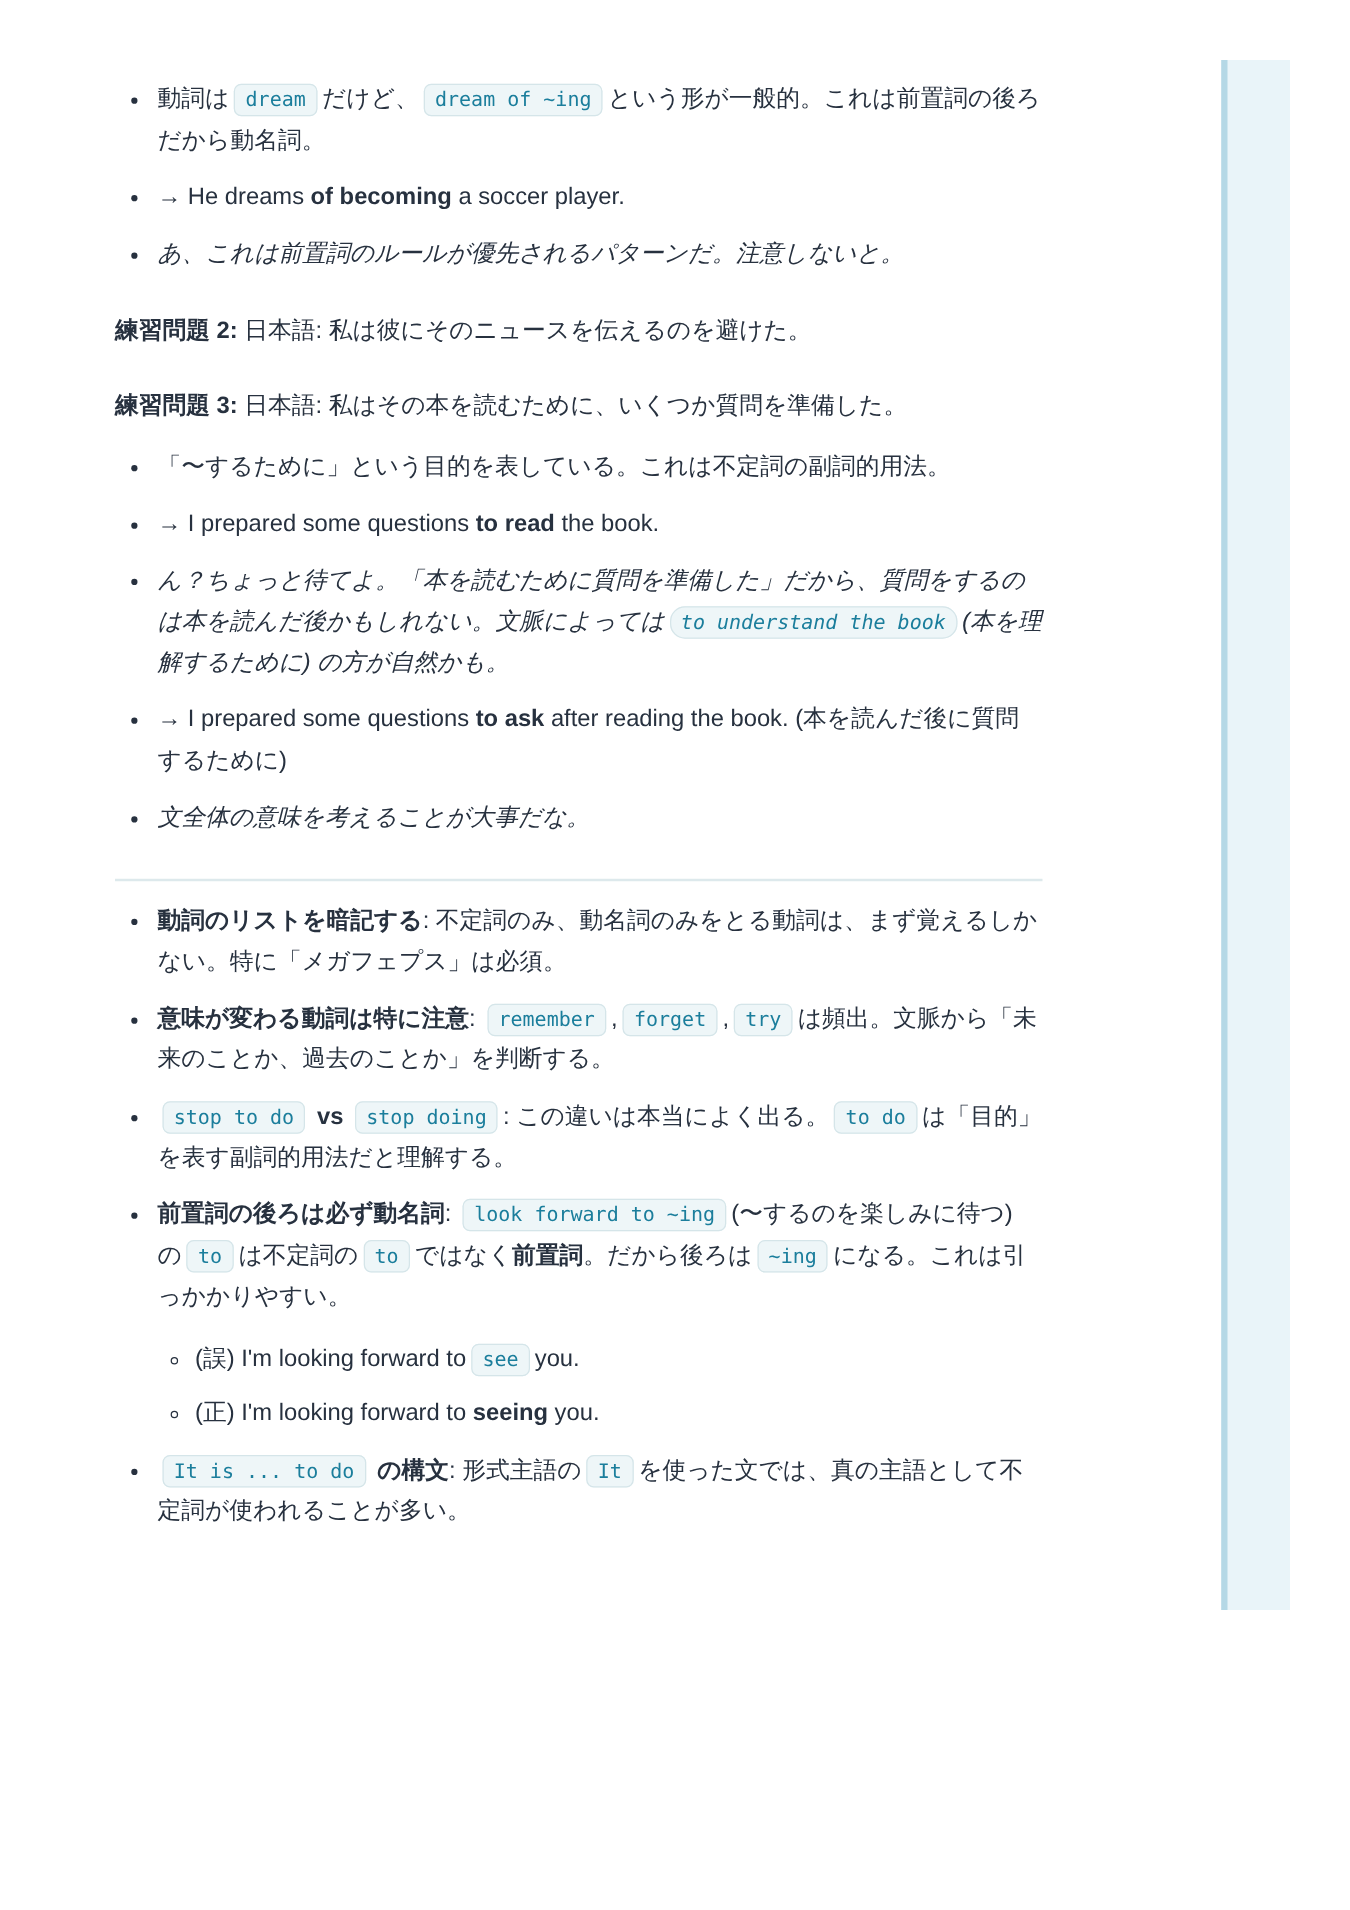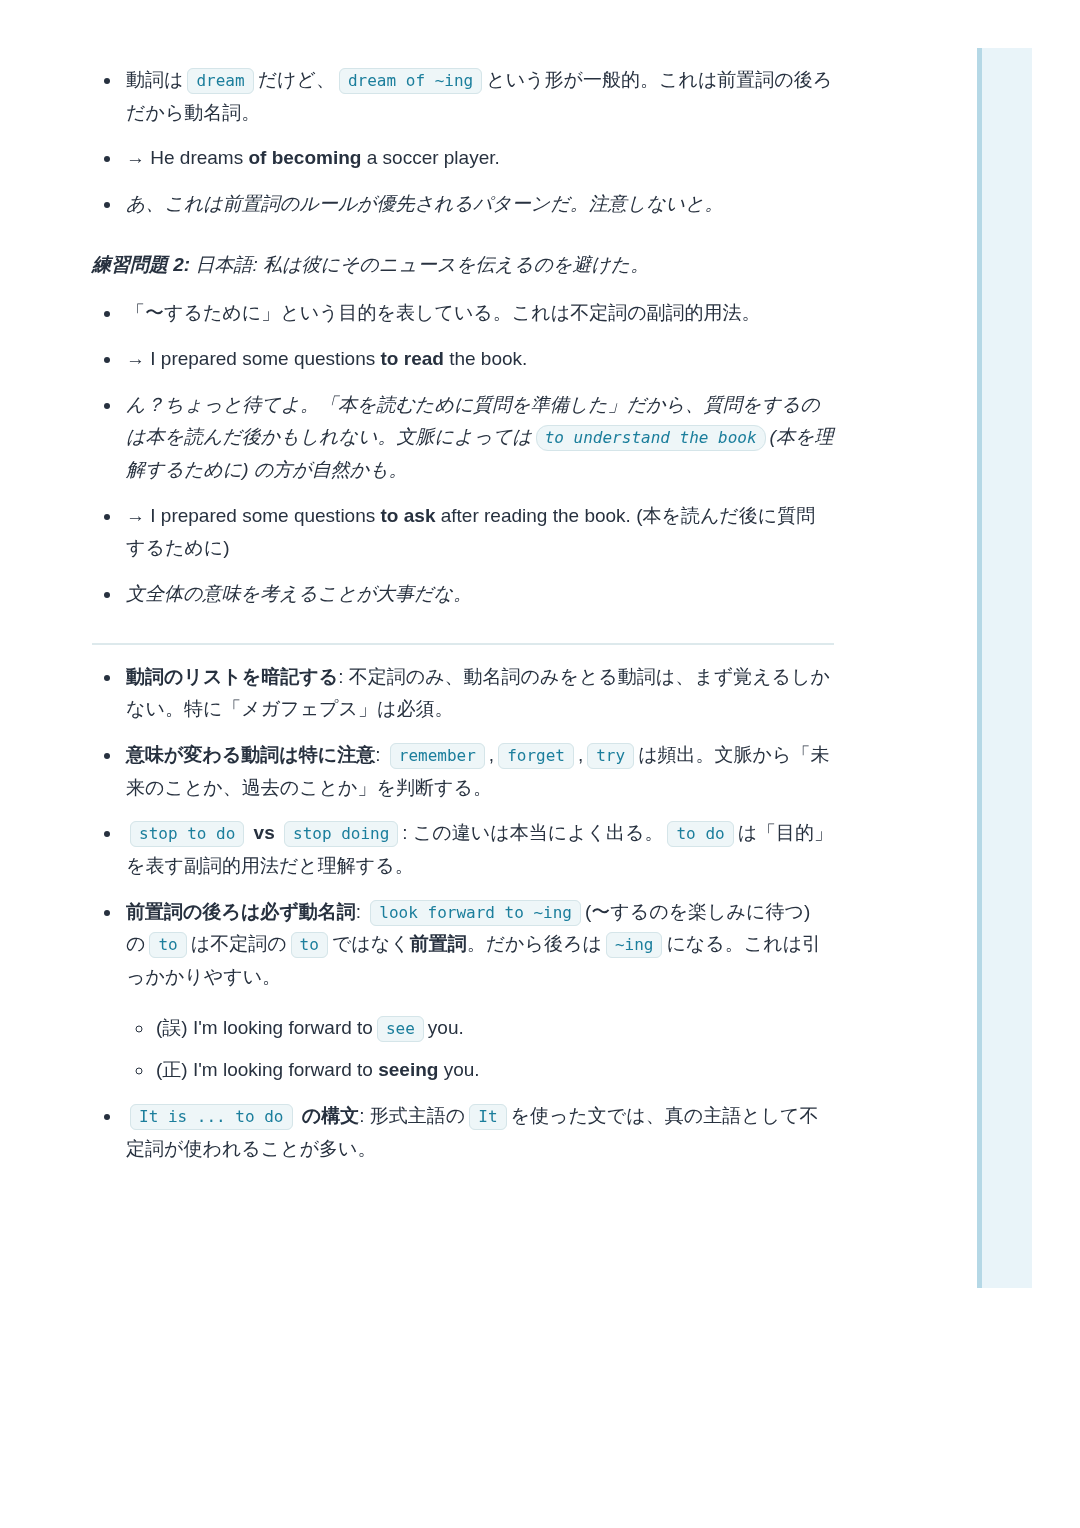--- a/index.html
+++ b/index.html
@@ -33,21 +33,21 @@
     white-space:pre-wrap;
     box-decoration-break:clone;
     -webkit-box-decoration-break:clone;
   }
   .chip.i{border-radius:12px;}
   
   ul.top{list-style:disc;margin:16px 0 26px;padding-left:30px;}
   ul.top>li{margin:13px 0;padding-left:4px;}
   ul.sub{list-style:circle;margin:18px 0 2px;padding-left:28px;}
   ul.sub>li{margin:10px 0;padding-left:2px;}
-  p.para{margin:28px 0 14px;font-style:italic;}
+  p.para{margin:28px 0 14px;}
   hr.divider{border:none;border-top:2px solid #dde9ec;margin:32px 0 0;}
   h2.heading{
     font-size:34px;
     line-height:1.3;
     font-weight:700;
     color:#1583a6;
     margin:46px 0 0;
     padding-bottom:16px;
     border-bottom:3px solid #b7dbe9;
   }
@@ -75,20 +75,21 @@
 <body>
 
 <div class="page">
   <div class="content">
       <ul class="top">
         <li><span class="">動詞は</span><span class="chip">dream</span><span class="">だけど、</span><span class="chip">dream of ~ing</span><span class="">という形が一般的。これは前置詞の後ろだから動名詞。</span></li>
         <li><span class="">→ He dreams </span><span class=" b">of becoming</span><span class=""> a soccer player.</span></li>
         <li><span class=" i">あ、これは前置詞のルールが優先されるパターンだ。注意しないと。</span></li>
       </ul>
       <p class="para"><span class=" b">練習問題 2:</span><span class=""> 日本語: 私は彼にそのニュースを伝えるのを避けた。</span></p>
+      <p class="para"><span class=" b">練習問題 3:</span><span class=""> 日本語: 私はその本を読むために、いくつか質問を準備した。</span></p>
       <ul class="top">
         <li><span class="">「〜するために」という目的を表している。これは不定詞の副詞的用法。</span></li>
         <li><span class="">→ I prepared some questions </span><span class=" b">to read</span><span class=""> the book.</span></li>
         <li><span class=" i">ん？ちょっと待てよ。「本を読むために質問を準備した」だから、質問をするのは本を読んだ後かもしれない。文脈によっては</span><span class="chip i">to understand the book</span><span class=" i">(本を理解するために) の方が自然かも。</span></li>
         <li><span class="">→ I prepared some questions </span><span class=" b">to ask</span><span class=""> after reading the book. (本を読んだ後に質問するために)</span></li>
         <li><span class=" i">文全体の意味を考えることが大事だな。</span></li>
       </ul>
       <hr class="divider">
       <ul class="top">
         <li><span class=" b">動詞のリストを暗記する</span><span class="">: 不定詞のみ、動名詞のみをとる動詞は、まず覚えるしかない。特に「メガフェプス」は必須。</span></li>

